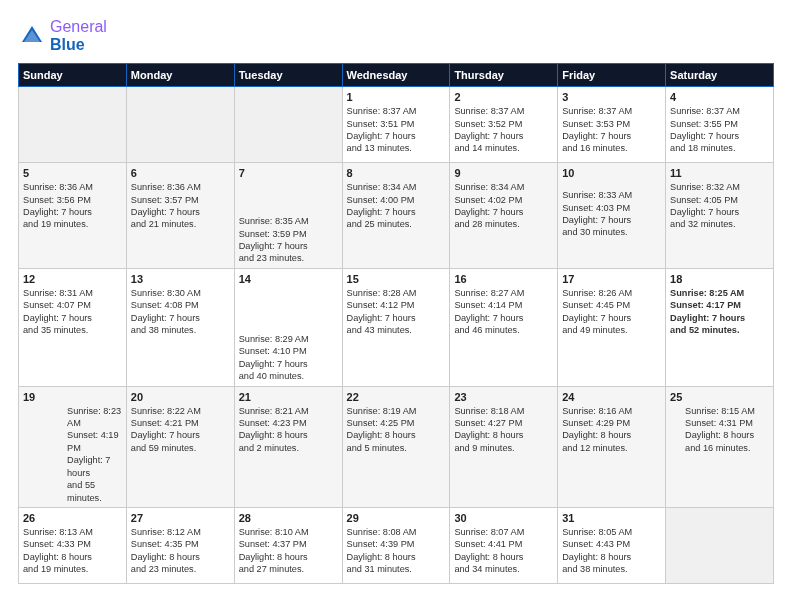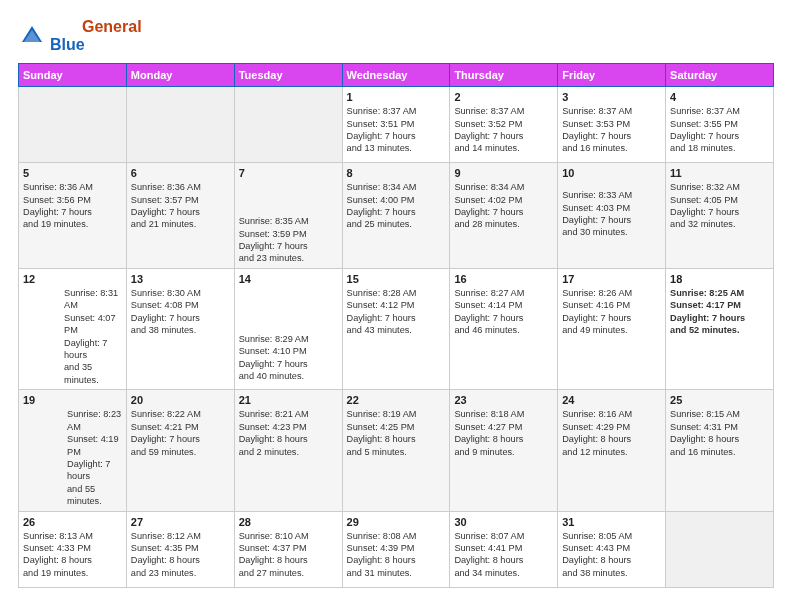--- a/index.html
+++ b/index.html
@@ -26,23 +26,22 @@
       align-items: center;
       gap: 4px;
     }
     .logo-text {
       display: flex;
       flex-direction: column;
       line-height: 1.1;
     }
     .logo-general {
       font-size: 16px;
-      font-weight: bold;
-      color: #c2410c;
-      margin-left: 32px;
+      font-weight: normal;
+      color: #8b5cf6;
     }
     .logo-blue {
       font-size: 16px;
       font-weight: bold;
       color: #1565c0;
     }
     .logo-icon {
       width: 28px;
       height: 28px;
     }
@@ -58,21 +57,21 @@
     .cal-subtitle {
       font-size: 14px;
       color: #444;
     }
     table {
       width: 100%;
       border-collapse: collapse;
       table-layout: fixed;
     }
     thead tr th {
-      background: #d946ef;
+      background: #0f172a;
       color: #fff;
       font-size: 11px;
       font-weight: bold;
       padding: 5px 4px;
       text-align: left;
       border: 1px solid #1565c0;
     }
     tbody tr td {
       vertical-align: top;
       font-size: 9.2px;
@@ -212,21 +211,21 @@
             <span class="day-num">11</span>
             <div class="day-detail" style="white-space: pre-line;">Sunrise: 8:32 AM
 Sunset: 4:05 PM
 Daylight: 7 hours
 and 32 minutes.</div>
           </td>
         </tr>
         <tr>
           <td>
             <span class="day-num">12</span>
-            <div class="day-detail" style="white-space: pre-line; margin-left: 41px;">Sunrise: 8:31 AM
+            <div class="day-detail" style="white-space: pre-line;">Sunrise: 8:31 AM
 Sunset: 4:07 PM
 Daylight: 7 hours
 and 35 minutes.</div>
           </td>
           <td>
             <span class="day-num">13</span>
             <div class="day-detail" style="white-space: pre-line;">Sunrise: 8:30 AM
 Sunset: 4:08 PM
 Daylight: 7 hours
 and 38 minutes.</div>
@@ -248,21 +247,21 @@
           <td>
             <span class="day-num">16</span>
             <div class="day-detail" style="white-space: pre-line;">Sunrise: 8:27 AM
 Sunset: 4:14 PM
 Daylight: 7 hours
 and 46 minutes.</div>
           </td>
           <td>
             <span class="day-num">17</span>
             <div class="day-detail" style="white-space: pre-line;">Sunrise: 8:26 AM
-Sunset: 4:16 PM
+Sunset: 4:45 PM
 Daylight: 7 hours
 and 49 minutes.</div>
           </td>
           <td>
             <span class="day-num">18</span>
             <div class="day-detail" style="white-space: pre-line; font-weight: bold;">Sunrise: 8:25 AM
 Sunset: 4:17 PM
 Daylight: 7 hours
 and 52 minutes.</div>
           </td>
@@ -305,21 +304,21 @@
           </td>
           <td>
             <span class="day-num">24</span>
             <div class="day-detail" style="white-space: pre-line;">Sunrise: 8:16 AM
 Sunset: 4:29 PM
 Daylight: 8 hours
 and 12 minutes.</div>
           </td>
           <td>
             <span class="day-num">25</span>
-            <div class="day-detail" style="white-space: pre-line;">Sunrise: 8:15 AM
+            <div class="day-detail" style="white-space: pre-line; margin-left: 15px;">Sunrise: 8:15 AM
 Sunset: 4:31 PM
 Daylight: 8 hours
 and 16 minutes.</div>
           </td>
         </tr>
         <tr>
           <td>
             <span class="day-num">26</span>
             <div class="day-detail" style="white-space: pre-line;">Sunrise: 8:13 AM
 Sunset: 4:33 PM

